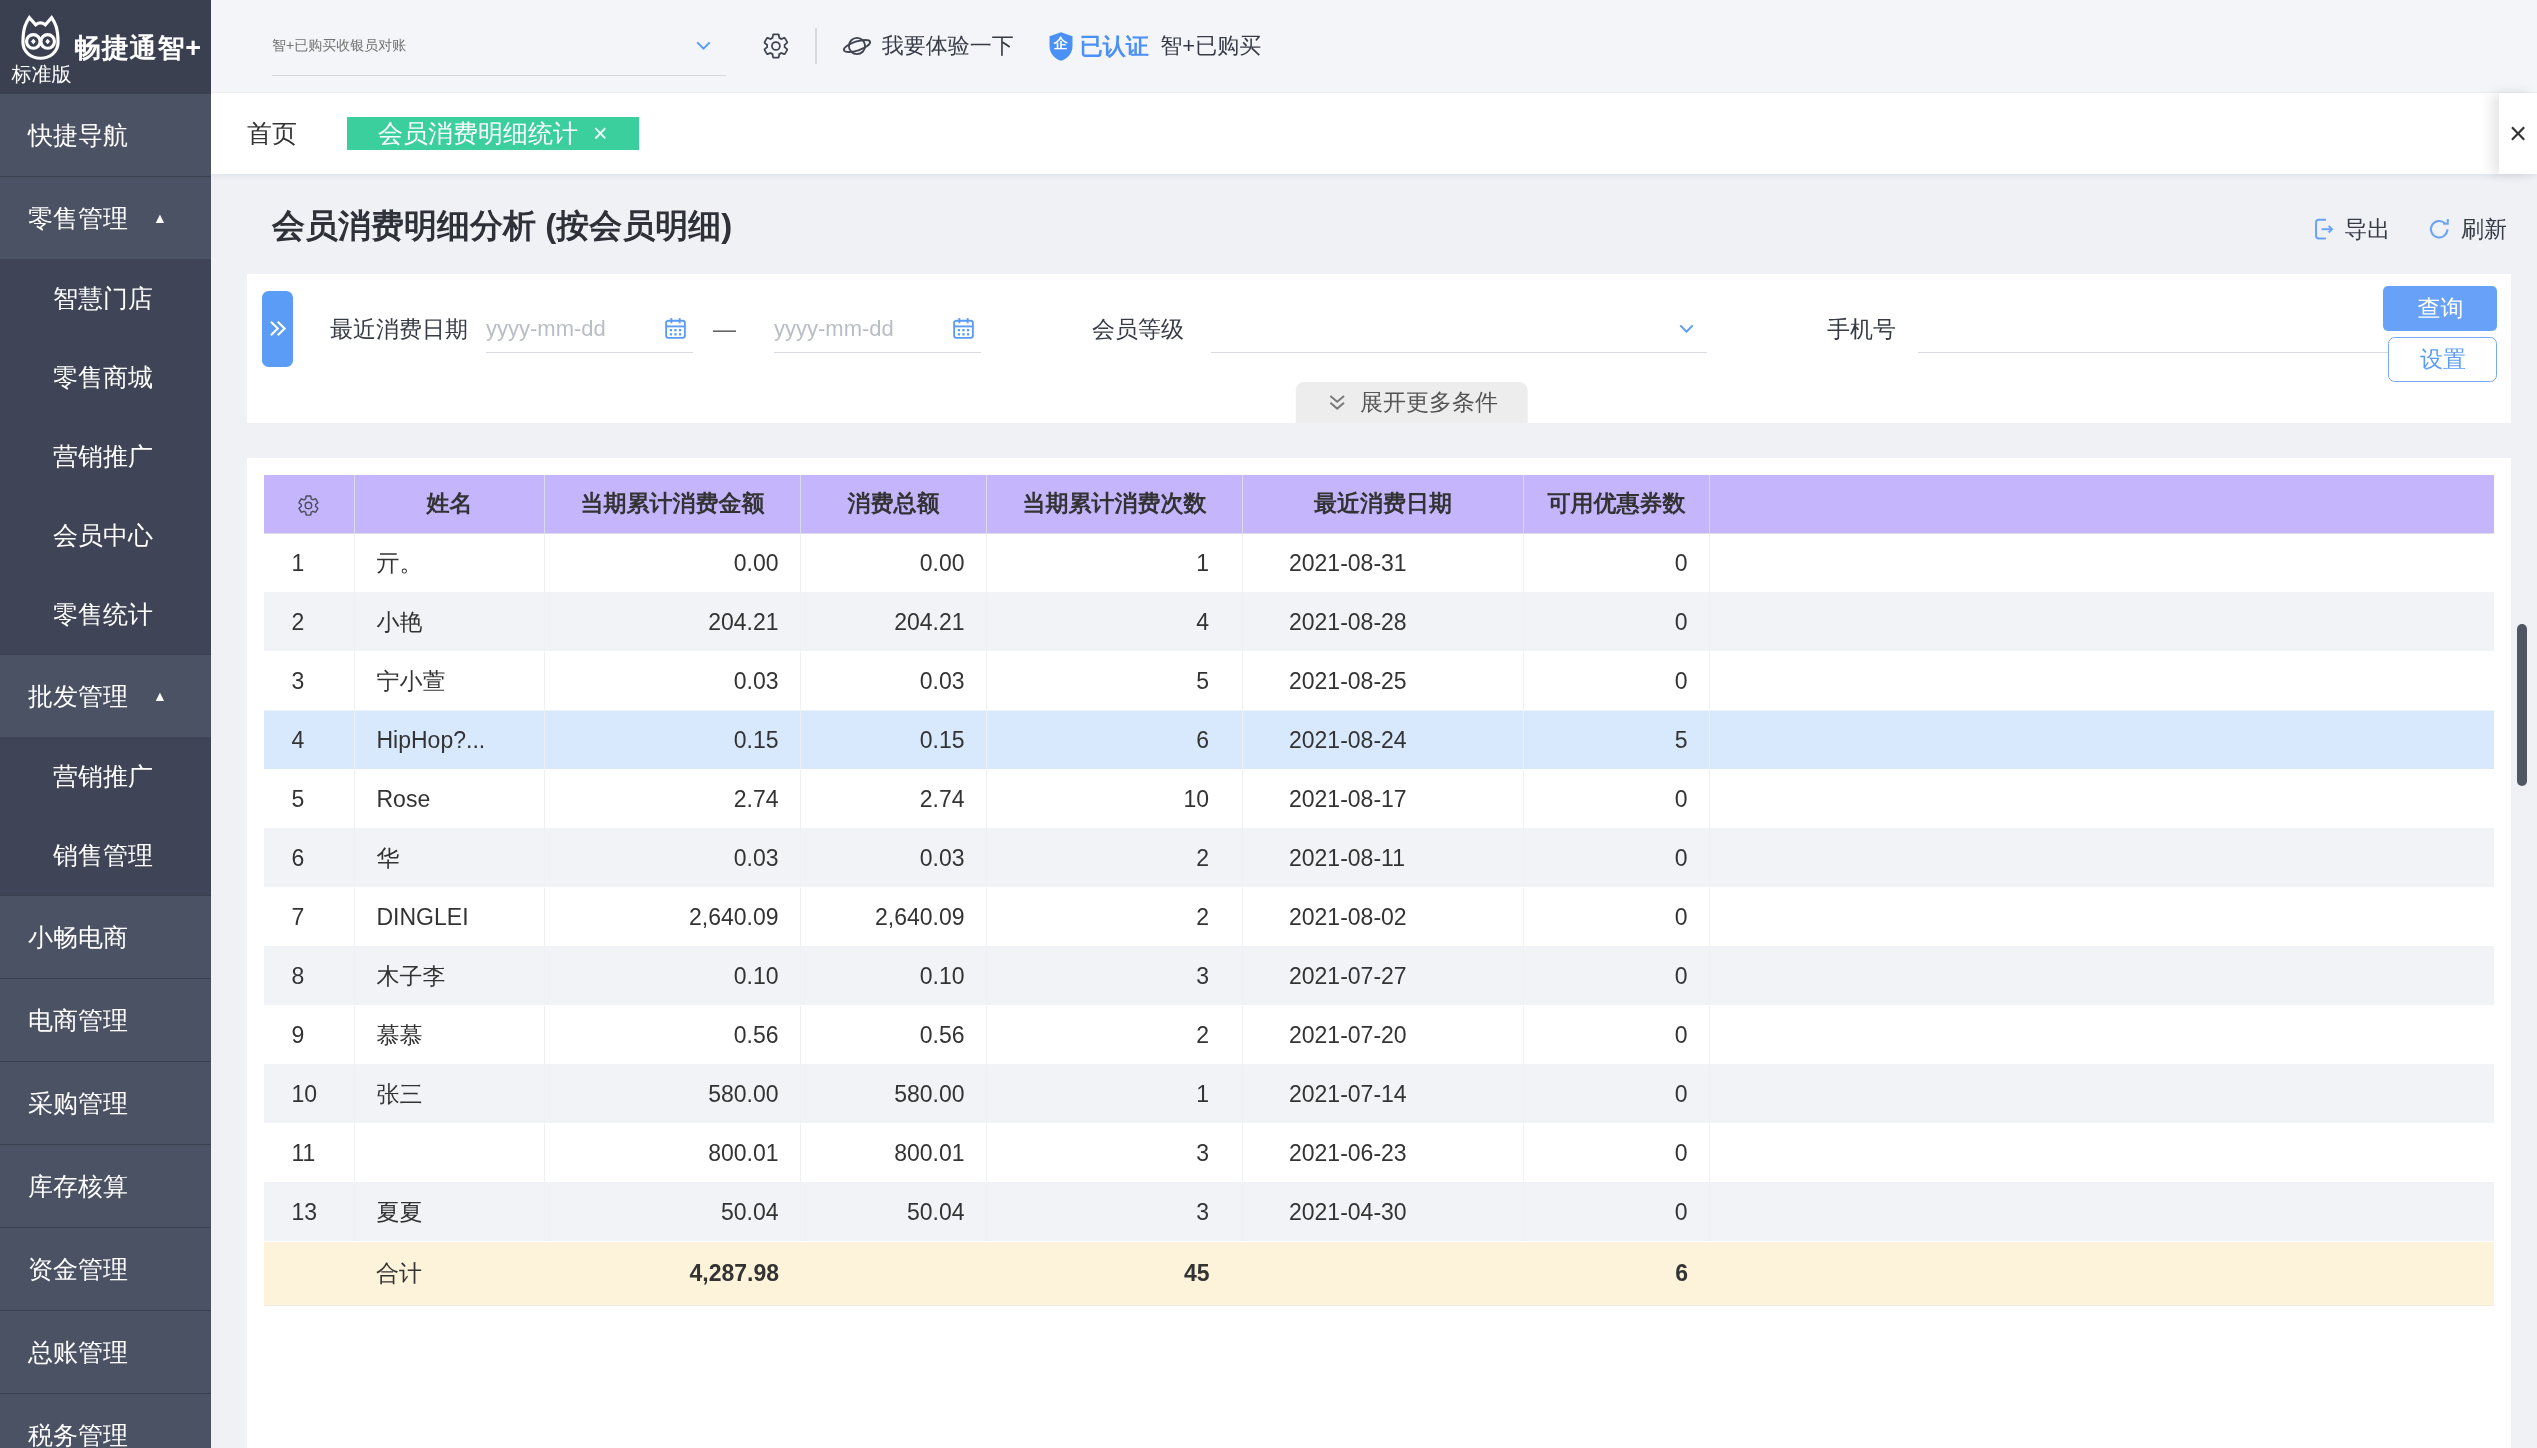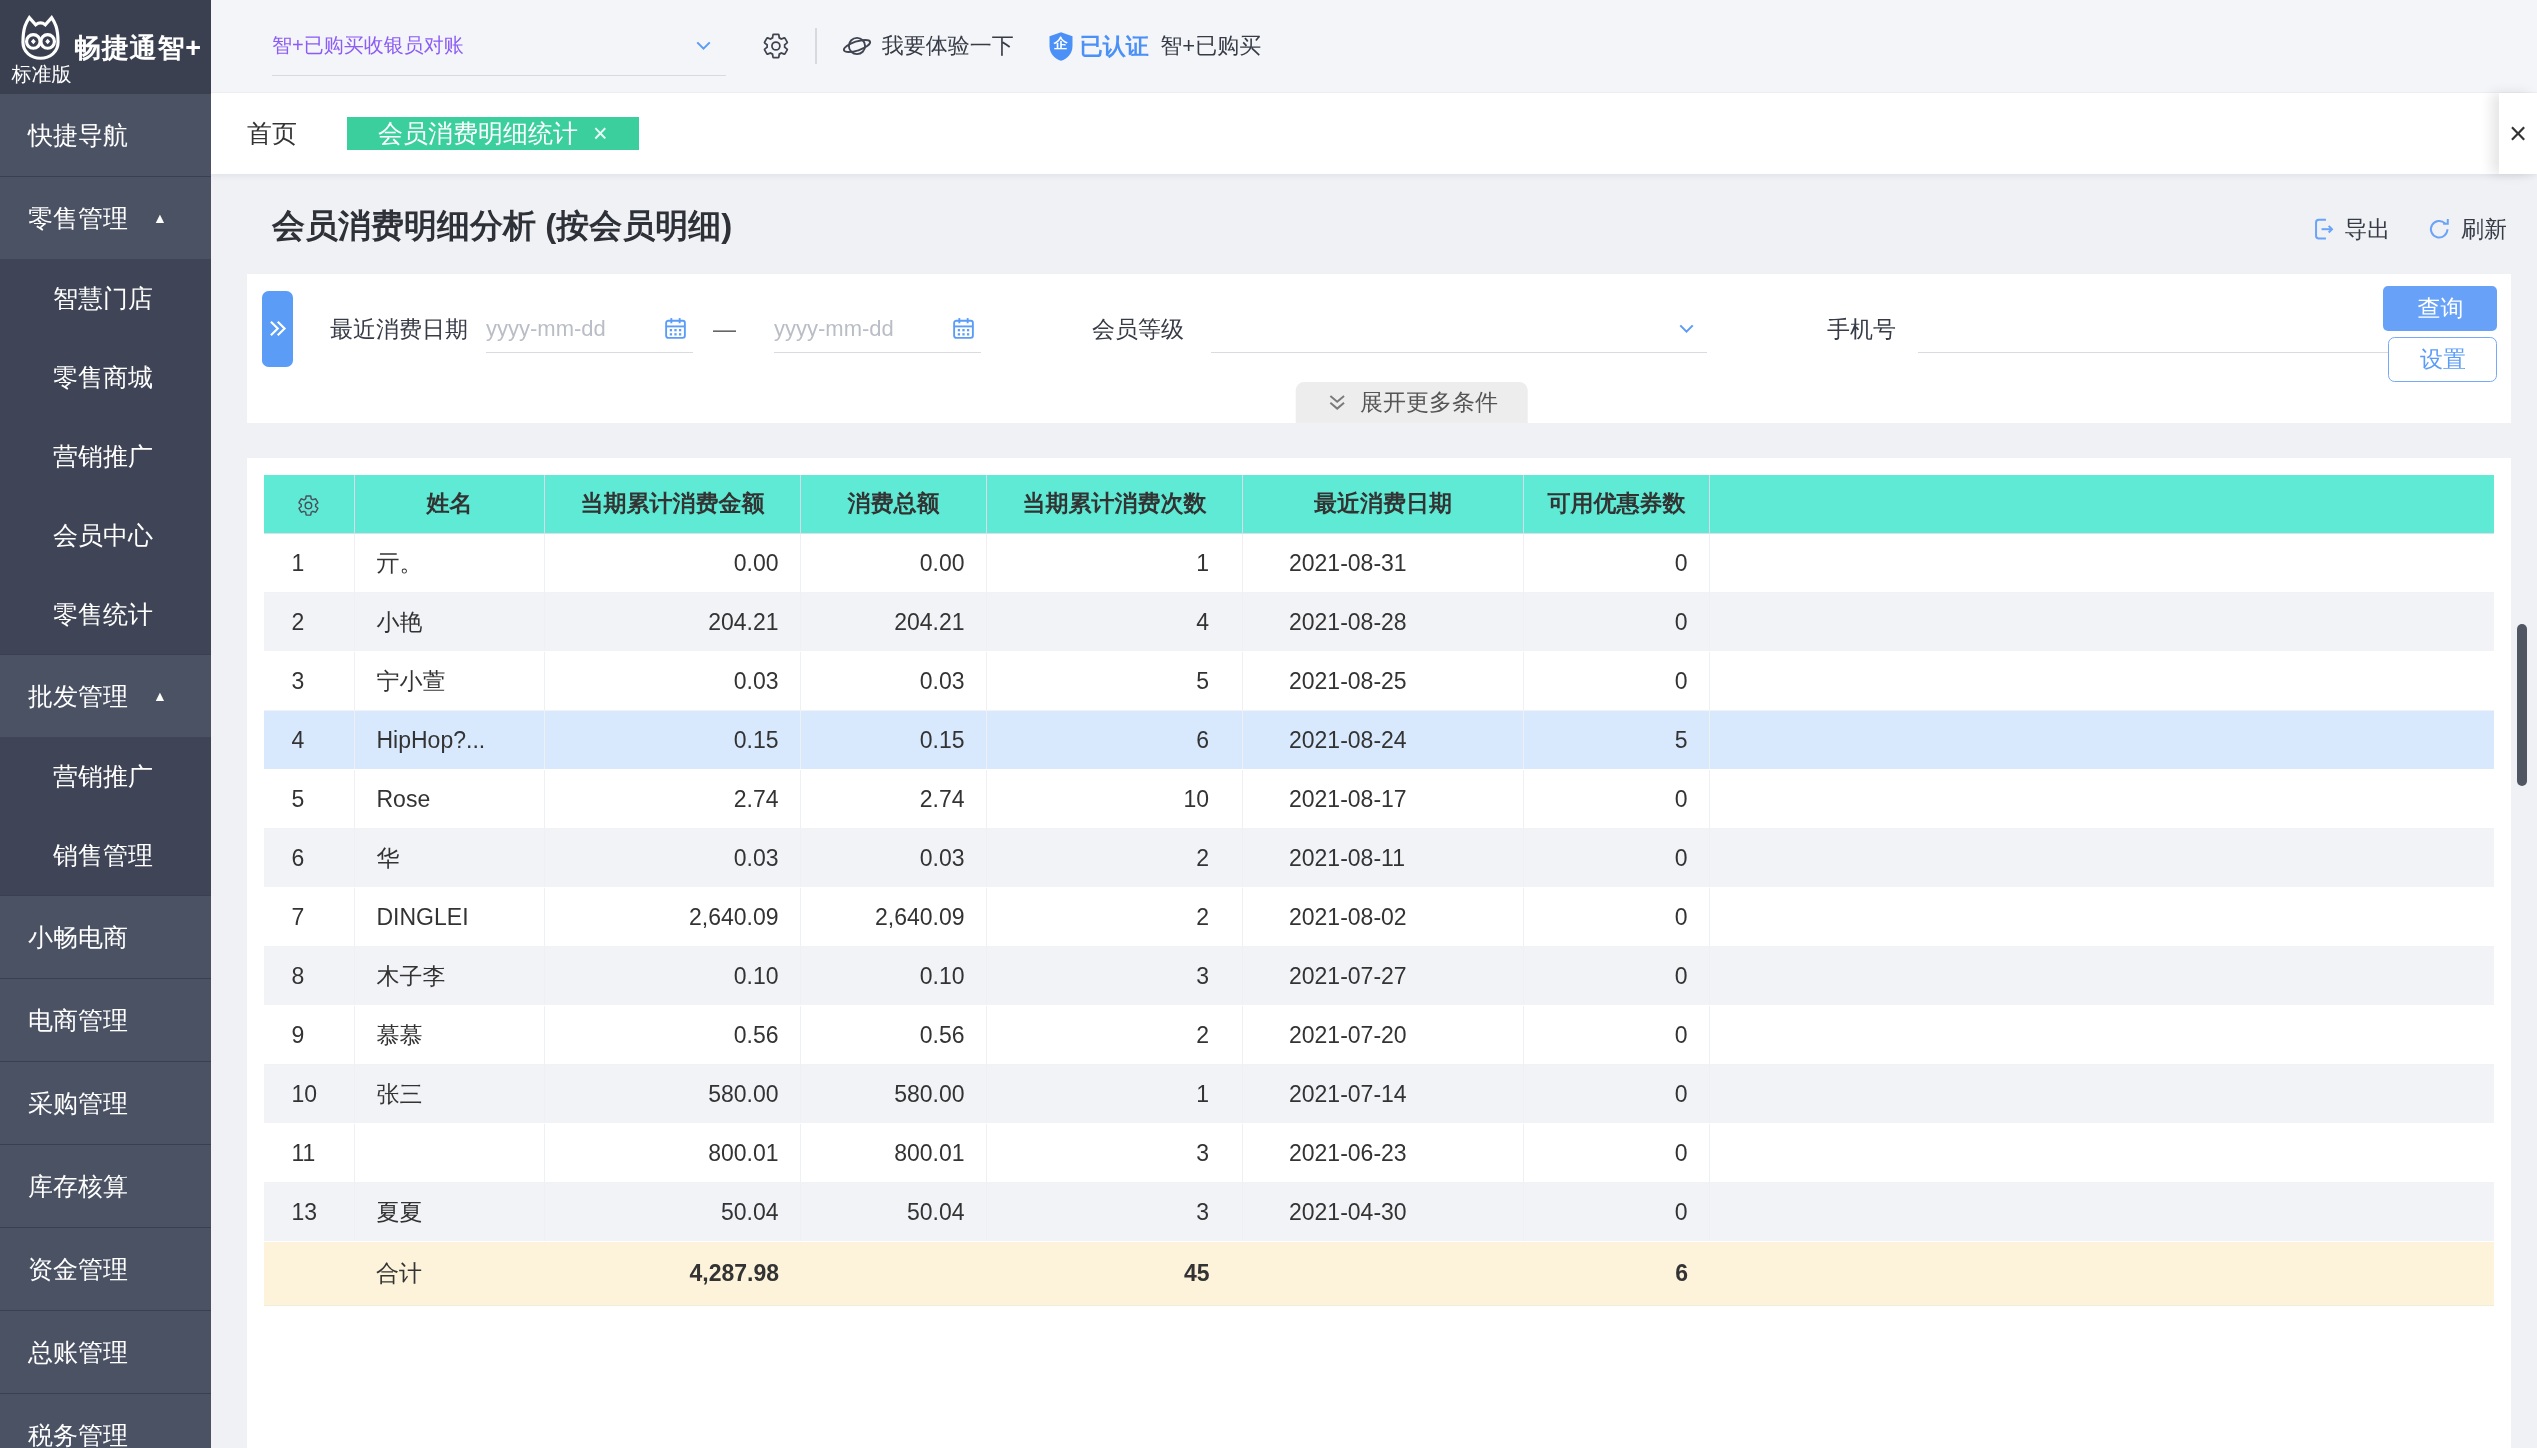--- a/index.html
+++ b/index.html
@@ -17,21 +17,21 @@
   .side-item { color:#fff; font-size:25px; display:flex; align-items:center; cursor:pointer; }
   .side-item.t-top, .side-item.t-group { height:83px; padding-left:28px; background:#4b5264; border-top:0.8px solid #3a404e; }
   .side-item.t-sub { height:79px; padding-left:53px; background:#3f4556; }
   .side-item .caret { font-size:14px; margin-left:25px; color:#fff; }
 
   
   #topbar { position:absolute; left:211px; top:0; right:0; height:93px;
     background:#f4f5f8; display:flex; align-items:center; border-bottom:0.8px solid #eceef2; }
   .workspace { margin-left:61px; width:454px; height:59px; display:flex; align-items:center;
     border-bottom:1.7px solid #d8dade; cursor:pointer; }
-  .workspace-value { font-size:20px; color:#8b5cf6; }
+  .workspace-value { font-size:14px; color:#737373; }
   .workspace .chev { margin-left:auto; margin-right:10px; }
   .tb-gear { margin-left:36px; cursor:pointer; display:flex; }
   .tb-sep { width:1.7px; height:36px; background:#d7d9de; margin:0 25px; }
   .tb-exp { display:flex; align-items:center; cursor:pointer; }
   .tb-exp-label { margin-left:10px; font-size:22px; color:#363b46; }
   .tb-badge { display:flex; align-items:center; margin-left:33px; cursor:pointer; }
   .shield-wrap { position:relative; width:28px; height:31px; }
   .shield-glyph { position:absolute; left:50%; top:45%; transform:translate(-50%,-50%);
     color:#fff; font-size:14px; font-weight:700; }
   .tb-badge-label { margin-left:5px; color:#4a90f7; font-size:23px; font-weight:700; }
@@ -76,21 +76,21 @@
     color:#fff; border:none; border-radius:5px; font-size:23px; cursor:pointer; font-family:inherit; }
   .settings-btn { position:absolute; right:13.2px; top:63px; width:109px; height:45px; background:#fff;
     color:#5b9cf7; border:1.7px solid #77a9f9; border-radius:6.6px; font-size:23px; cursor:pointer; font-family:inherit;text-align:center; }
   .expand-pill { position:absolute; bottom:0; left:calc(50% + 33px); transform:translateX(-50%);
     height:41px; padding:0 30px; background:#ededee; border-radius:8.3px 8.3px 0 0;
     display:flex; align-items:center; gap:11.6px; font-size:23px; color:#555; cursor:pointer; }
 
   
   .table-panel { position:absolute; left:36px; right:26.4px; top:285px; height:1074px; background:#fff; padding:16.5px 16.5px 0 16.5px; }
   table { border-collapse:collapse; table-layout:fixed; width:100%; }
-  thead th { height:59px; background:#5eead4; font-size:23px; font-weight:600; color:#333;
+  thead th { height:59px; background:#c4b5fd; font-size:23px; font-weight:600; color:#333;
     border-right:0.8px solid #d9dce8; border-bottom:0.8px solid #dcdfe9; text-align:center; }
   thead th:last-child { border-right:none; }
   tbody td { height:59px; font-size:23px; color:#333; border-right:0.8px solid #eef0f4;
     border-bottom:1.7px solid #f1f2f6; background:#fff; }
   tbody td:last-child { border-right:none; }
   tbody tr:nth-child(even) td { background:#f2f3f7; border-bottom:1.7px solid #fff; }
   tbody tr.selected td { background:#d8e9fd !important; }
   .c-idx { padding-left:28px; text-align:left; }
   .c-name { padding-left:21.5px; text-align:left; }
   .c-num { padding-right:21.5px; text-align:right; }

